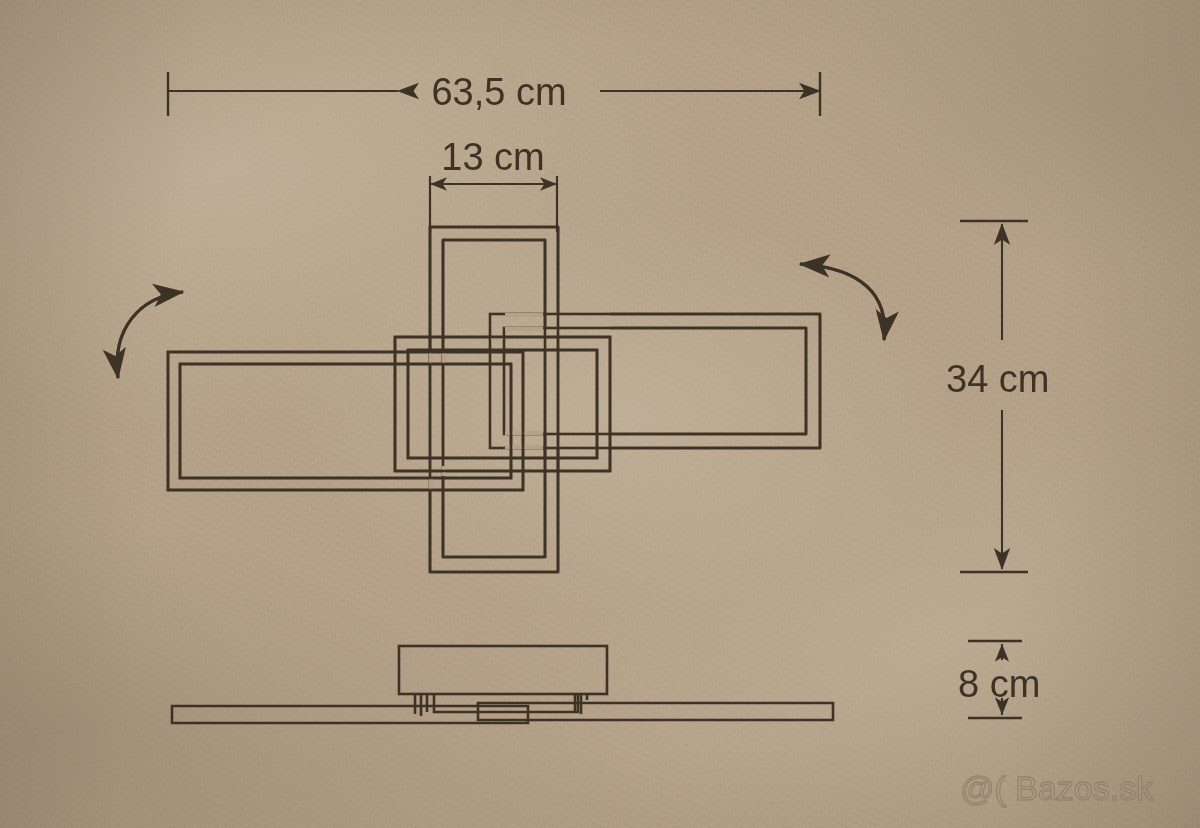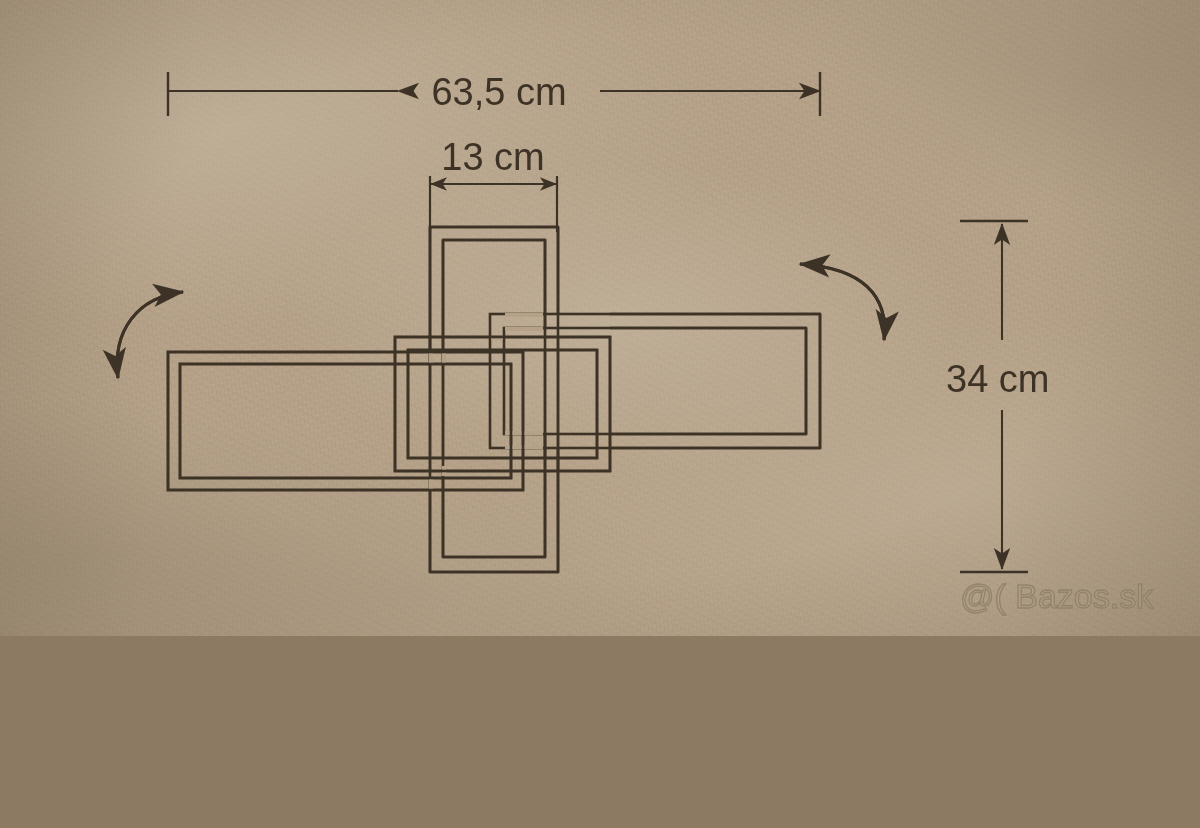--- a/index.html
+++ b/index.html
@@ -7,21 +7,21 @@
     margin: 0;
     padding: 0;
     background: #8d7a63;
   }
   body {
     font-family: "Liberation Sans", sans-serif;
   }
   #stage {
     position: relative;
     width: 1200px;
-    height: 636px;
+    height: 828px;
     overflow: hidden;
     background-color: #b4a085;
   }
   
   #cardboard-texture {
     position: absolute;
     inset: 0;
     background-color: #b5a188;
     background-image:
       radial-gradient(ellipse 60% 45% at 18% 20%, rgba(200,186,164,0.55), rgba(200,186,164,0) 70%),

